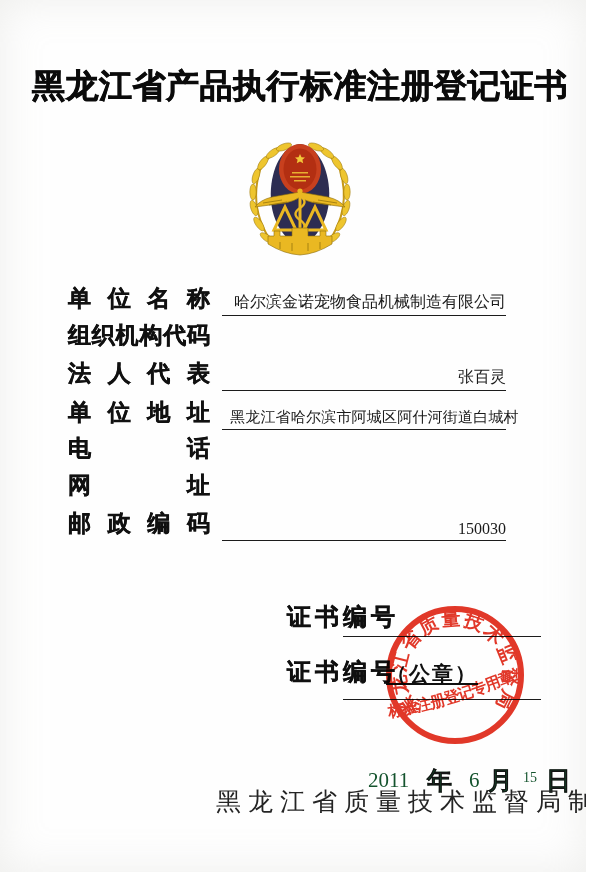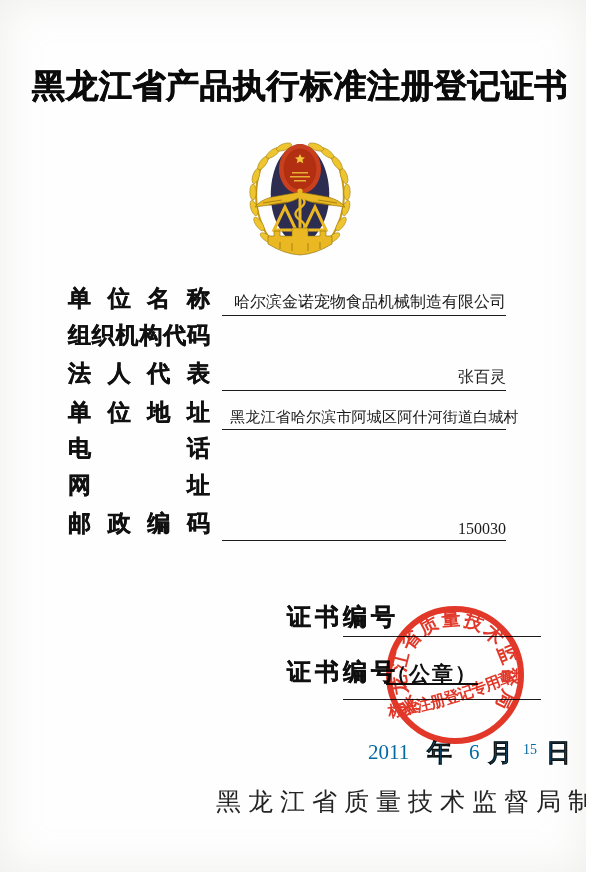--- a/index.html
+++ b/index.html
@@ -34,21 +34,21 @@
   
   .iss-label{
     position:absolute;left:245px;font-size:24px;font-weight:bold;color:#101010;
     letter-spacing:4px;-webkit-text-stroke:.4px #101010;white-space:nowrap;margin-left:42px;
   }
   .iss-line{position:absolute;left:343px;width:198px;border-top:1.6px solid #1c1c1c;}
   .iss-note{
     position:absolute;left:386px;top:660px;font-size:21px;font-weight:bold;
     letter-spacing:2px;color:#101010;white-space:nowrap;text-decoration:underline;
   }
-  .date span{position:absolute;white-space:nowrap;color:#0369a1;}
+  .date span{position:absolute;white-space:nowrap;color:#14532d;margin-top:28px;}
   .d-num{font-size:21px;}
   .d-unit{font-size:25px;font-weight:bold;-webkit-text-stroke:.4px #131313;}
   
   .seal{position:absolute;left:365px;top:585px;mix-blend-mode:multiply;opacity:.93;}
   
   .footer{
     position:absolute;top:785px;left:0;width:600px;text-align:right;
     font-size:25px;letter-spacing:7px;color:#242424;text-indent:7px;
   }
 </style>

